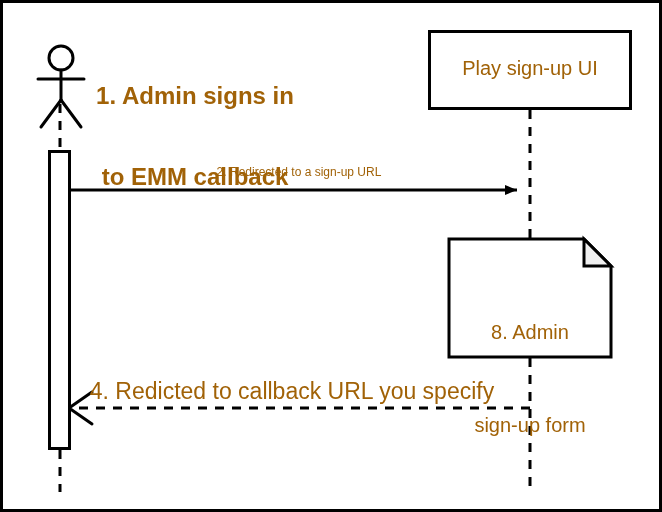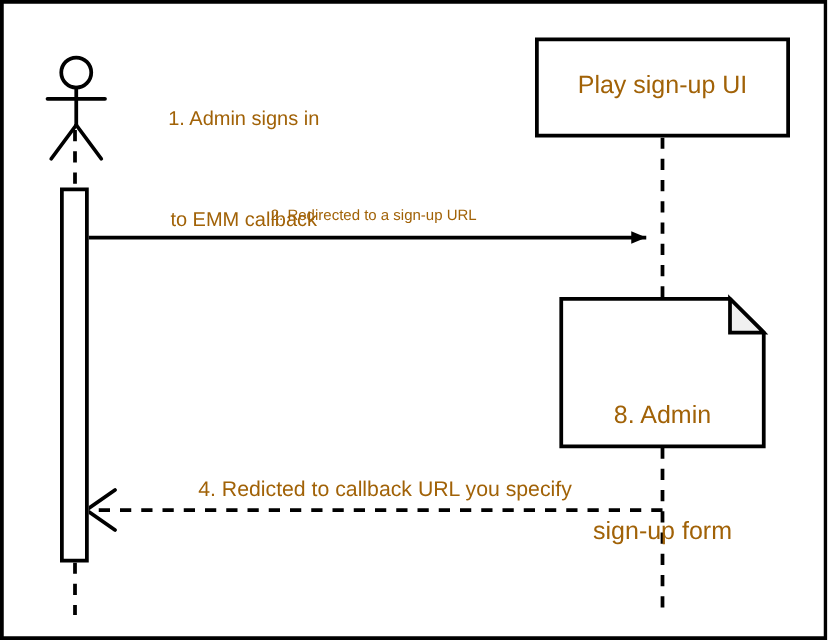--- a/index.html
+++ b/index.html
@@ -44,40 +44,40 @@
     font-family: "Liberation Sans", sans-serif;
   }
   .txt-center {
     text-align: center;
     transform: translateX(-50%);
   }
   
   #label-step1 {
     left: 195px;
     top: 28px;
-    font-size: 16px;
+    font-size: 24px;
     line-height: 27px;
+    font-weight: bold;
   }
   
   #label-participant {
     left: 530px;
     top: 56px;
     font-size: 20px;
   }
   
   #label-step2 {
     left: 299px;
     top: 160px;
     font-size: 12px;
   }
   #label-step4 {
     left: 292px;
     top: 379px;
-    font-size: 17px;
-    margin-left: 16px;
+    font-size: 23px;
   }
   
   #label-note {
     left: 530px;
     top: 255px;
     font-size: 20px;
     line-height: 31px;
   }
   .box-white {
     position: absolute;

